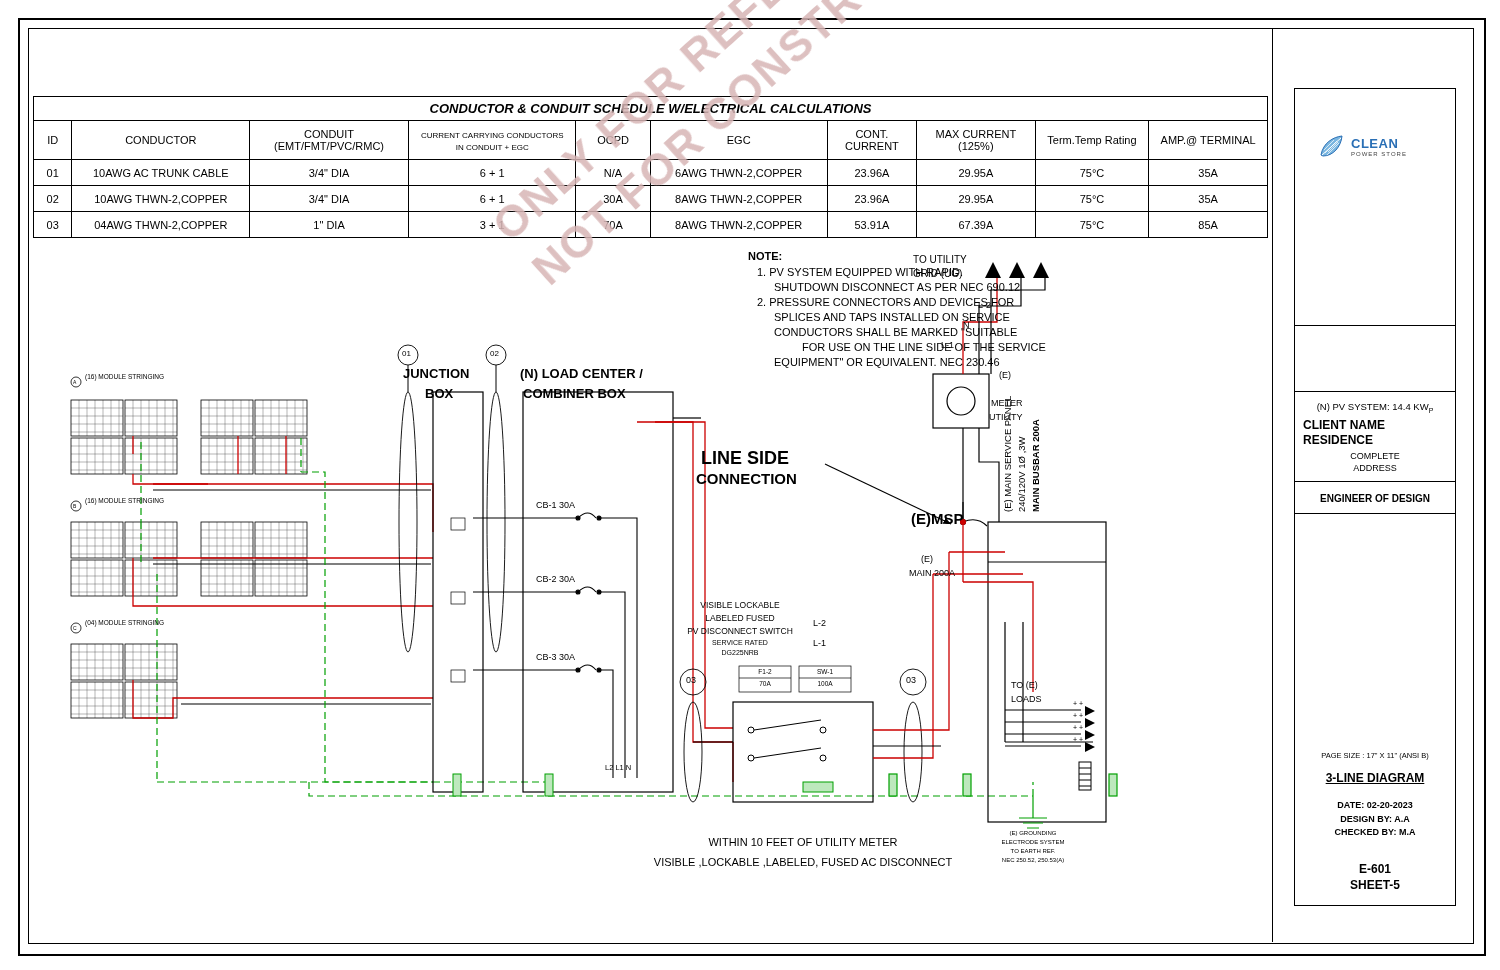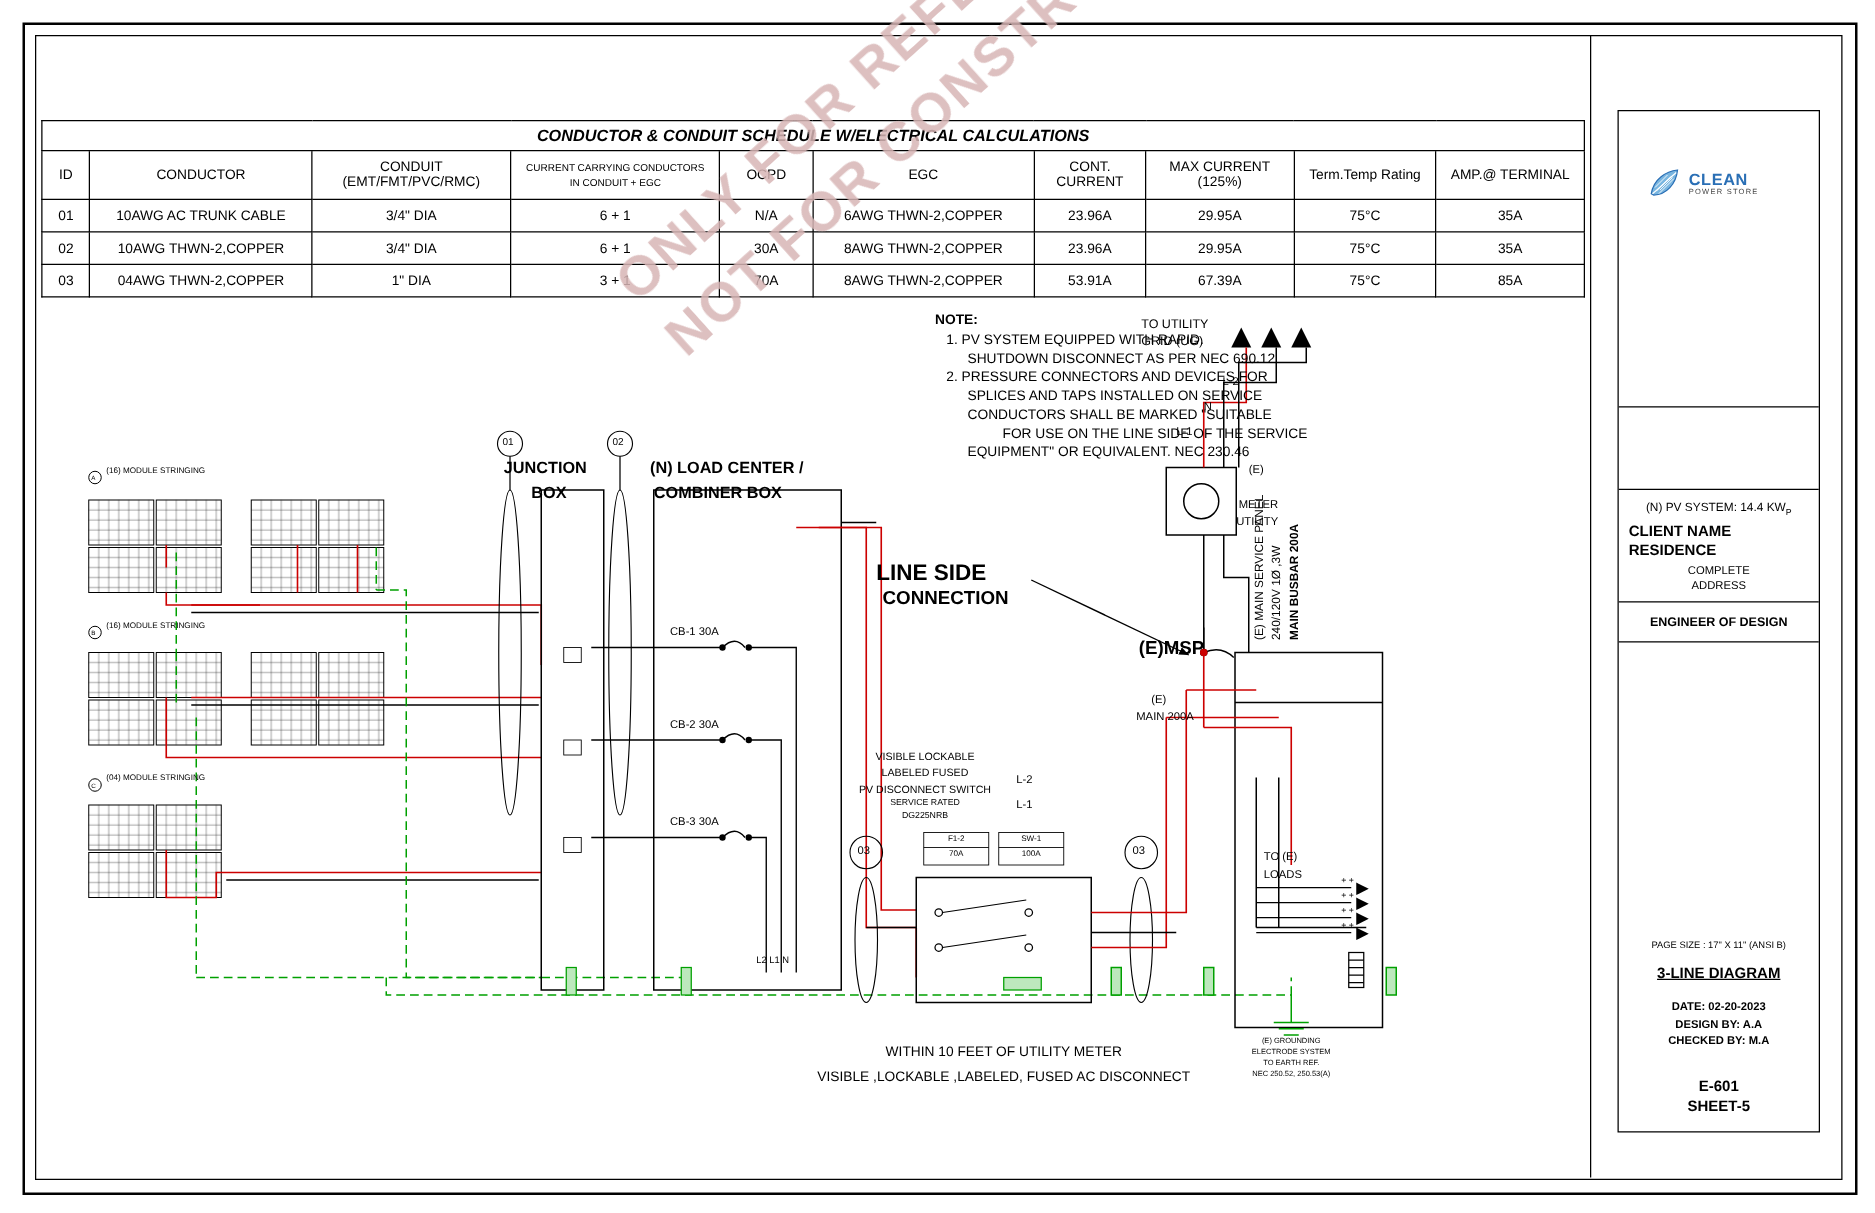--- a/index.html
+++ b/index.html
@@ -489,21 +489,21 @@
     <div class="lbl" style="left:880px;top:32px;font-size:10px;">TO UTILITY</div>
     <div class="lbl" style="left:880px;top:46px;font-size:10px;">GRID (UG)</div>
     <div class="lbl" style="left:945px;top:78px;font-size:9px;">L-2</div>
     <div class="lbl" style="left:930px;top:98px;font-size:9px;">N</div>
     <div class="lbl" style="left:908px;top:118px;font-size:9px;">L-1</div>
     <div class="lbl c" style="left:966px;top:148px;font-size:9px;">(E)</div>
     <div class="lbl c" style="left:956px;top:162px;font-size:9px;margin-top:28px;">UTILITY</div>
     <div class="lbl c" style="left:958px;top:176px;font-size:9px;">METER</div>
 
     <div class="lbl b" style="left:668px;top:226px;font-size:18px;">LINE SIDE</div>
-    <div class="lbl b" style="left:663px;top:248px;font-size:15px;margin-left:10px;">CONNECTION</div>
+    <div class="lbl b" style="left:663px;top:248px;font-size:15px;">CONNECTION</div>
 
     <div class="lbl b" style="left:878px;top:288px;font-size:15px;">(E)MSP</div>
     <div class="lbl" style="left:888px;top:332px;font-size:9px;">(E)</div>
     <div class="lbl" style="left:876px;top:346px;font-size:9px;">MAIN 200A</div>
 
     <div class="lbl" style="left:969px;top:290px;font-size:9.5px;transform:rotate(-90deg);transform-origin:left top;">(E) MAIN SERVICE PANEL</div>
     <div class="lbl" style="left:983px;top:290px;font-size:9.5px;transform:rotate(-90deg);transform-origin:left top;">240/120V 1Ø ,3W</div>
     <div class="lbl b" style="left:997px;top:290px;font-size:9.5px;transform:rotate(-90deg);transform-origin:left top;">MAIN BUSBAR 200A</div>
 
     <div class="lbl" style="left:780px;top:396px;font-size:9px;">L-2</div>

